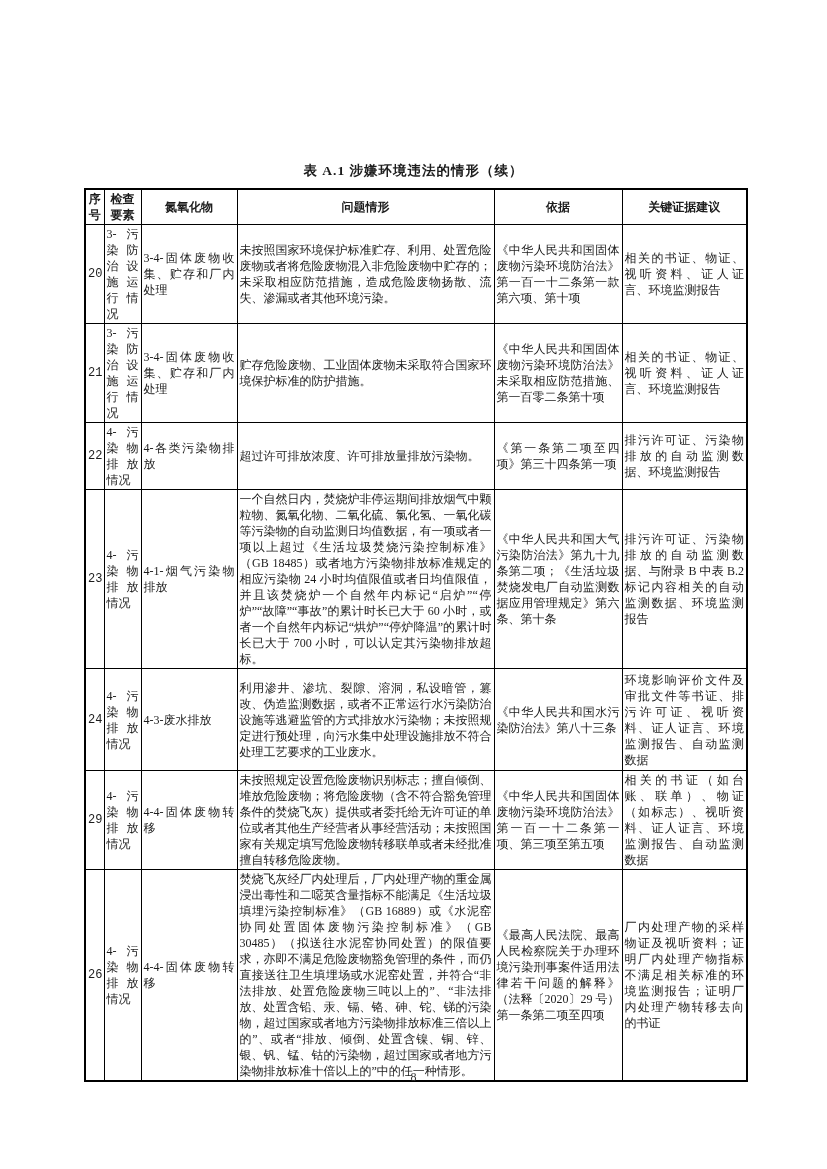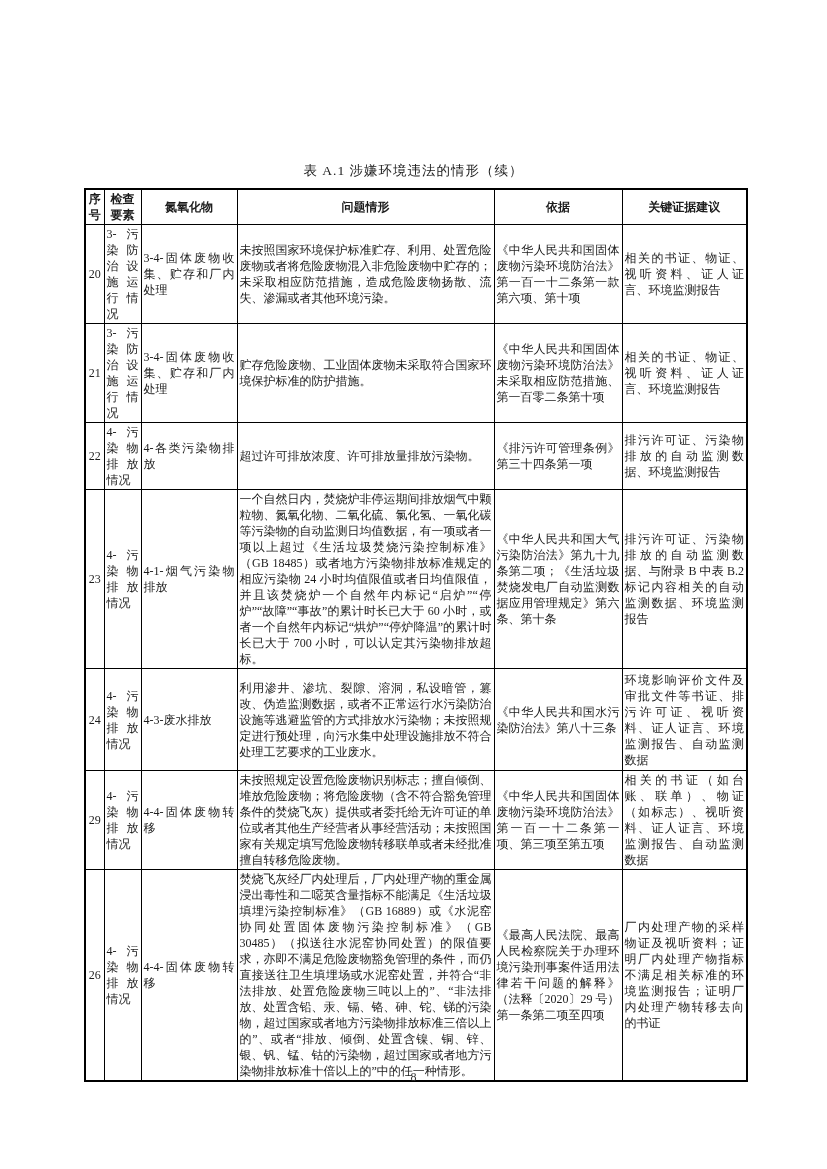--- a/index.html
+++ b/index.html
@@ -15,21 +15,21 @@
     font-family: "Liberation Serif", "DejaVu Serif", serif;
     color: #1c1c1c;
     overflow: hidden;
   }
   .doc-title {
     position: absolute;
     top: 162px;
     left: 0;
     width: 100%;
     text-align: center;
-    font-weight: normal;
+    font-weight: bold;
     font-size: 13.5px;
     letter-spacing: 1px;
   }
   table.tbl {
     position: absolute;
     top: 188px;
     left: 84px;
     width: 662px;
     border-collapse: collapse;
     table-layout: fixed;
@@ -51,20 +51,21 @@
   tr.hdr { height: 35px; }
   tr.r20 { height: 68px; }
   tr.r21 { height: 64px; }
   tr.r22 { height: 50px; }
   tr.r23 { height: 178px; }
   tr.r24 { height: 102px; }
   tr.r25 { height: 96px; }
   tr.r26 { height: 209px; }
   td.c-no {
     text-align: center;
+    font-family: Liberation Mono, monospace;
   }
   td.c-el, td.c-item, td.c-sit, td.c-basis, td.c-evid {
     text-align: justify;
     text-justify: inter-character;
   }
   .page-num {
     position: absolute;
     top: 1070px;
     left: 0;
     width: 100%;
@@ -114,21 +115,21 @@
         <td class="c-item">3-4-固体废物收集、贮存和厂内处理</td>
         <td class="c-sit">贮存危险废物、工业固体废物未采取符合国家环境保护标准的防护措施。</td>
         <td class="c-basis">《中华人民共和国固体废物污染环境防治法》未采取相应防范措施、第一百零二条第十项</td>
         <td class="c-evid">相关的书证、物证、视听资料、证人证言、环境监测报告</td>
       </tr>
       <tr class="r22">
         <td class="c-no">22</td>
         <td class="c-el">4-污染物排放情况</td>
         <td class="c-item">4-各类污染物排放</td>
         <td class="c-sit">超过许可排放浓度、许可排放量排放污染物。</td>
-        <td class="c-basis">《排污许可管理条例》第三十四条第一项</td>
+        <td class="c-basis">《第一条第二项至四项》第三十四条第一项</td>
         <td class="c-evid">排污许可证、污染物排放的自动监测数据、环境监测报告</td>
       </tr>
       <tr class="r23">
         <td class="c-no">23</td>
         <td class="c-el">4-污染物排放情况</td>
         <td class="c-item">4-1-烟气污染物排放</td>
         <td class="c-sit">一个自然日内，焚烧炉非停运期间排放烟气中颗粒物、氮氧化物、二氧化硫、氯化氢、一氧化碳等污染物的自动监测日均值数据，有一项或者一项以上超过《生活垃圾焚烧污染控制标准》（GB 18485）或者地方污染物排放标准规定的相应污染物 24 小时均值限值或者日均值限值，并且该焚烧炉一个自然年内标记“启炉”“停炉”“故障”“事故”的累计时长已大于 60 小时，或者一个自然年内标记“烘炉”“停炉降温”的累计时长已大于 700 小时，可以认定其污染物排放超标。</td>
         <td class="c-basis">《中华人民共和国大气污染防治法》第九十九条第二项；《生活垃圾焚烧发电厂自动监测数据应用管理规定》第六条、第十条</td>
         <td class="c-evid">排污许可证、污染物排放的自动监测数据、与附录 B 中表 B.2 标记内容相关的自动监测数据、环境监测报告</td>
       </tr>

